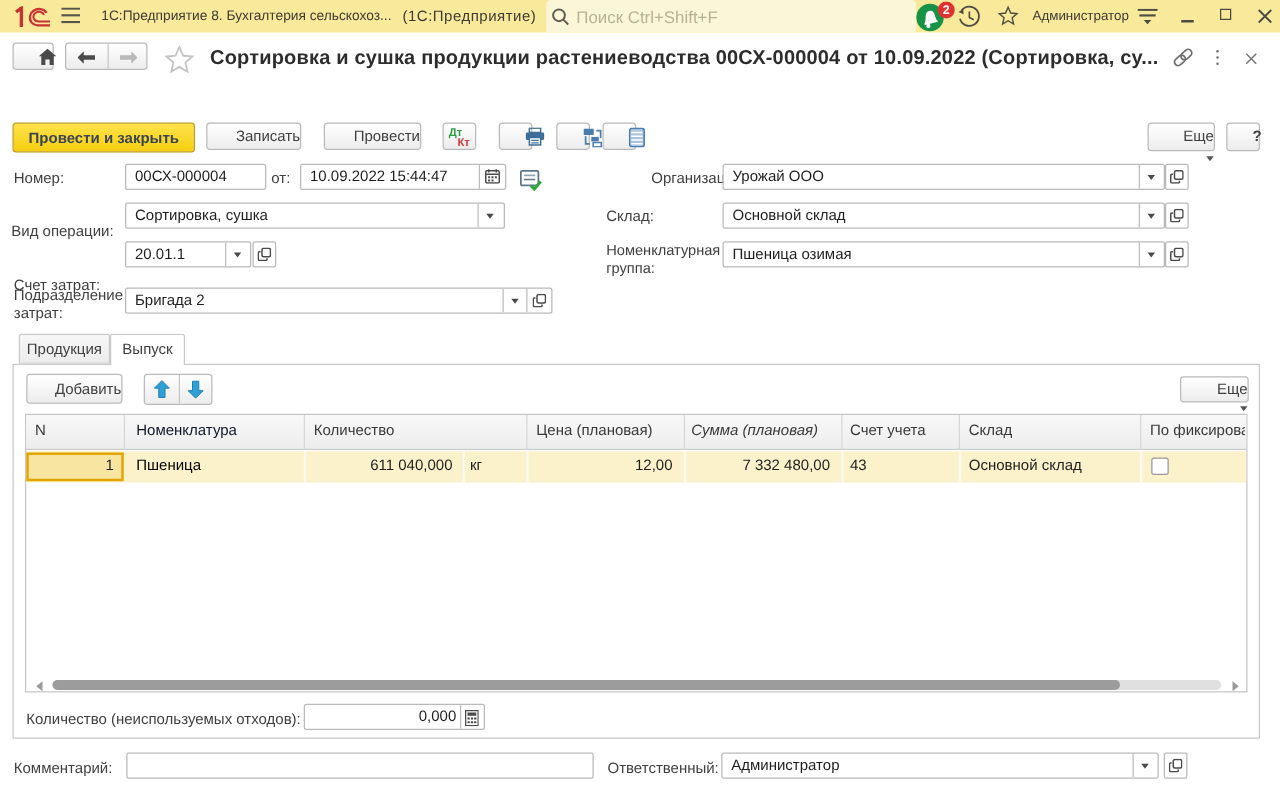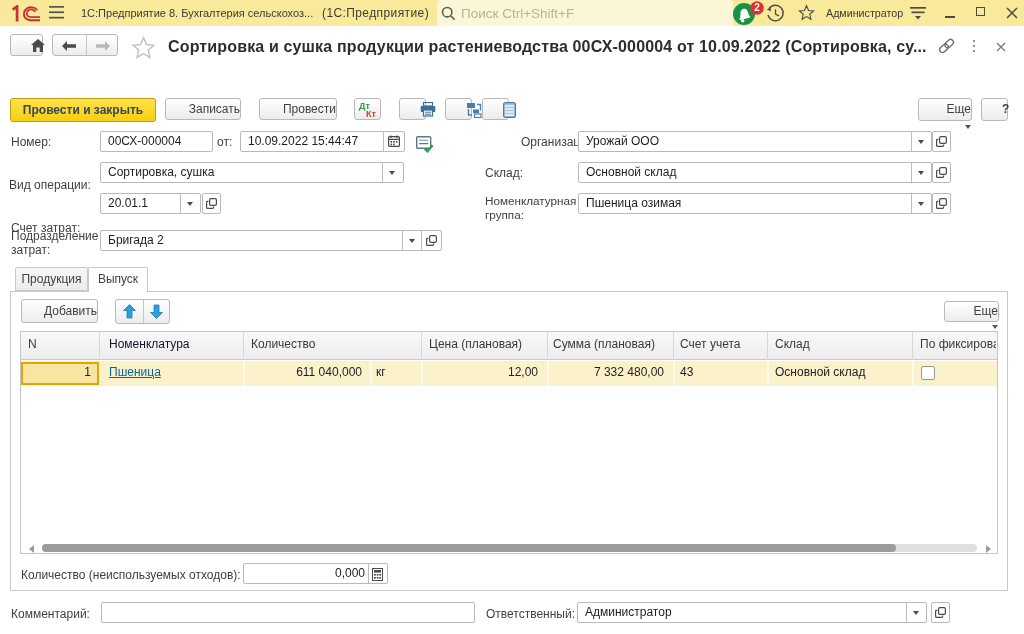--- a/index.html
+++ b/index.html
@@ -278,38 +278,38 @@
 <div class="abs hdrdiv" style="left:421px;top:332px;width:1px;height:28px;background:#d7d7d7;z-index:5;"></div>
 <div class="abs hdrdiv" style="left:547px;top:332px;width:1px;height:28px;background:#d7d7d7;z-index:5;"></div>
 <div class="abs hdrdiv" style="left:673px;top:332px;width:1px;height:28px;background:#d7d7d7;z-index:5;"></div>
 <div class="abs hdrdiv" style="left:767px;top:332px;width:1px;height:28px;background:#d7d7d7;z-index:5;"></div>
 <div class="abs hdrdiv" style="left:912px;top:332px;width:1px;height:28px;background:#d7d7d7;z-index:5;"></div>
 
 <div class="abs" style="left:28px;top:337px;color:#3a3a3a;z-index:5;">N</div>
 <div class="abs" style="left:109px;top:337px;color:#0f172a;z-index:5;">Номенклатура</div>
 <div class="abs" style="left:251px;top:337px;color:#3a3a3a;z-index:5;">Количество</div>
 <div class="abs" style="left:429px;top:337px;color:#3a3a3a;z-index:5;text-align:center;">Цена (плановая)</div>
-<div class="abs" style="left:553px;top:337px;color:#3a3a3a;z-index:5;">Сумма (плановая)</div>
+<div class="abs" style="left:553px;top:337px;color:#3a3a3a;z-index:5;font-style:italic;">Сумма (плановая)</div>
 <div class="abs" style="left:680px;top:337px;color:#3a3a3a;z-index:5;">Счет учета</div>
 <div class="abs" style="left:775px;top:337px;color:#3a3a3a;z-index:5;">Склад</div>
 <div class="abs" style="left:920px;top:337px;color:#3a3a3a;z-index:5;width:76px;overflow:hidden;white-space:nowrap;">По фиксирован</div>
 
 <div class="abs" style="left:21px;top:361px;width:976px;height:25px;background:#fbf1cb;z-index:4;"></div>
 
 <div class="abs" style="left:243px;top:361px;width:1.5px;height:25px;background:#fcf9ef;z-index:5;"></div>
 <div class="abs" style="left:370px;top:361px;width:1.5px;height:25px;background:#fcf9ef;z-index:5;"></div>
 <div class="abs" style="left:421px;top:361px;width:1.5px;height:25px;background:#fcf9ef;z-index:5;"></div>
 <div class="abs" style="left:547px;top:361px;width:1.5px;height:25px;background:#fcf9ef;z-index:5;"></div>
 <div class="abs" style="left:673px;top:361px;width:1.5px;height:25px;background:#fcf9ef;z-index:5;"></div>
 <div class="abs" style="left:767px;top:361px;width:1.5px;height:25px;background:#fcf9ef;z-index:5;"></div>
 <div class="abs" style="left:912px;top:361px;width:1.5px;height:25px;background:#fcf9ef;z-index:5;"></div>
 
 <div class="abs" style="left:21px;top:362px;width:78px;height:23px;box-sizing:border-box;border:2px solid #e2a600;background:#f8e5a1;z-index:5;"></div>
 <div class="abs" style="left:21px;top:364.5px;width:70px;text-align:right;color:#1e1e1e;z-index:6;">1</div>
-<div class="abs" style="left:109px;top:364.5px;color:#0369a1;z-index:5;text-decoration:underline;">Пшеница</div>
+<div class="abs" style="left:109px;top:364.5px;color:#000000;z-index:5;">Пшеница</div>
 <div class="abs" style="left:243px;top:364.5px;width:119px;text-align:right;color:#1e1e1e;z-index:5;">611 040,000</div>
 <div class="abs" style="left:376px;top:364.5px;color:#1e1e1e;z-index:5;">кг</div>
 <div class="abs" style="left:421px;top:364.5px;width:117px;text-align:right;color:#1e1e1e;z-index:5;">12,00</div>
 <div class="abs" style="left:547px;top:364.5px;width:117px;text-align:right;color:#1e1e1e;z-index:5;">7 332 480,00</div>
 <div class="abs" style="left:680px;top:364.5px;color:#1e1e1e;z-index:5;">43</div>
 <div class="abs" style="left:775px;top:364.5px;color:#1e1e1e;z-index:5;">Основной склад</div>
 <div class="abs" style="left:921px;top:366px;width:14px;height:14px;box-sizing:border-box;border:1px solid #999;border-radius:2px;background:#fff;z-index:5;"></div>
 
 <div class="abs" style="left:25px;top:545px;width:0;height:0;border:4px solid transparent;border-right:5px solid #9a9a9a;z-index:5;"></div>
 <div class="abs" style="left:42px;top:544px;width:935px;height:8px;background:#e0e0e0;border-radius:4px;z-index:5;"></div>

